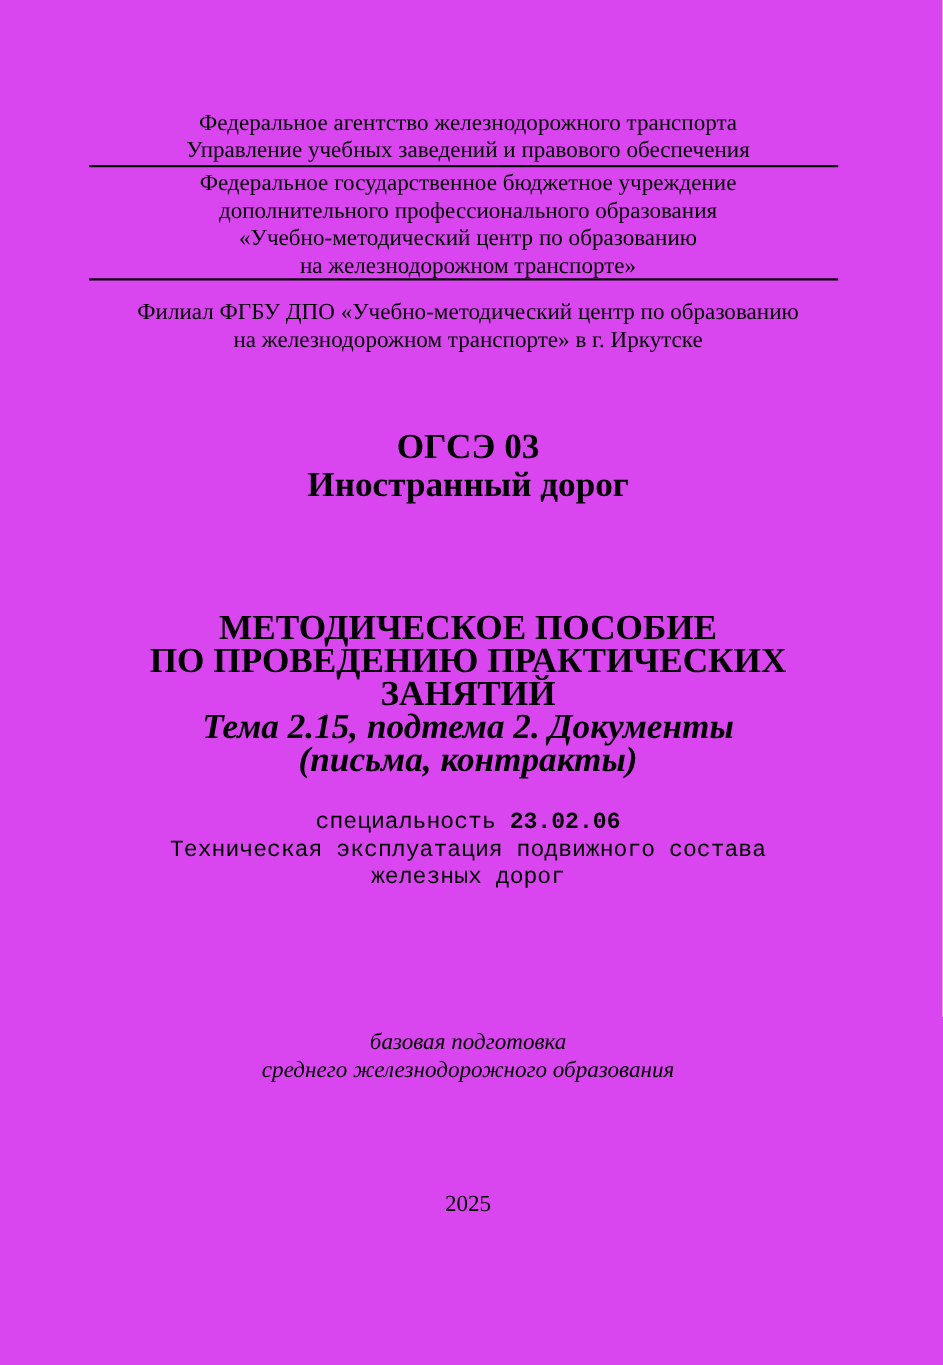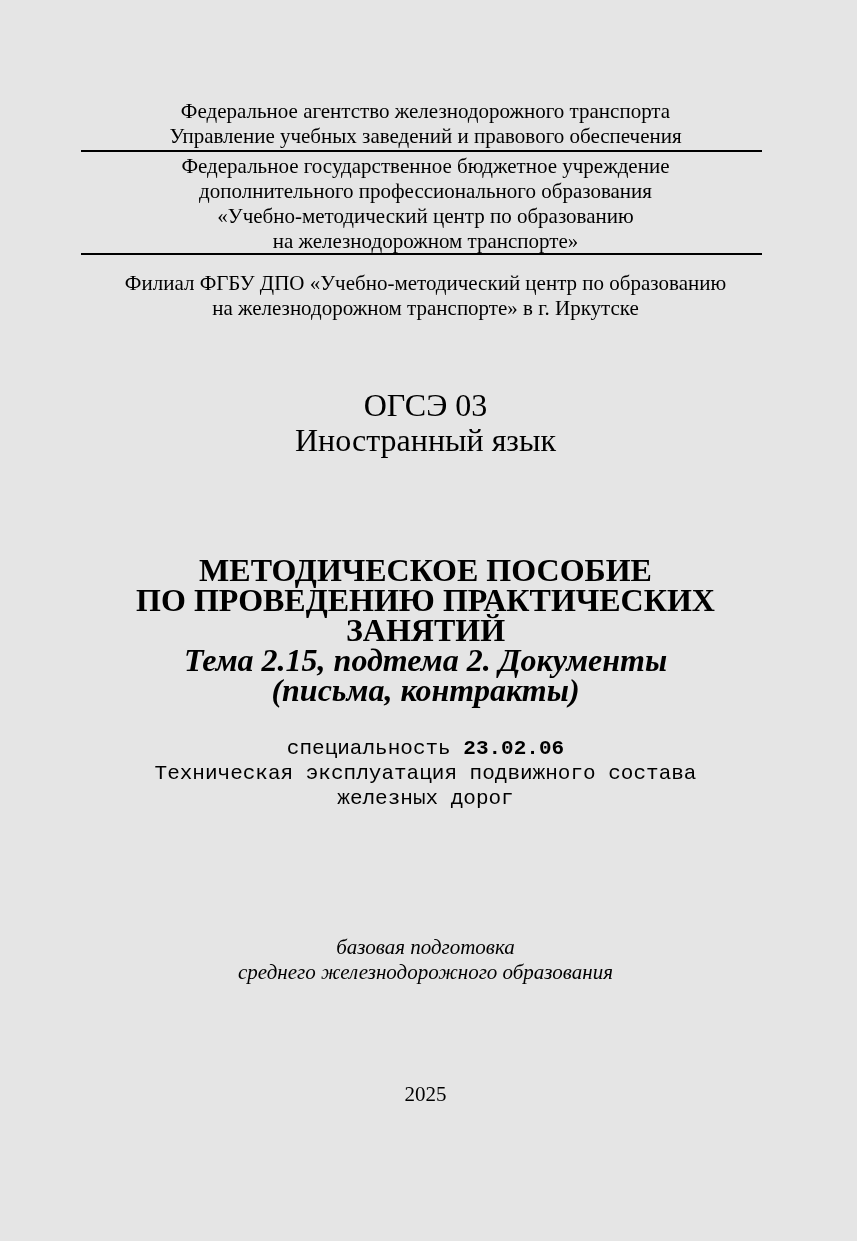--- a/index.html
+++ b/index.html
@@ -4,21 +4,21 @@
 <style>
   html, body {
     margin: 0;
     padding: 0;
     background: #ffffff;
   }
   .page {
     position: relative;
     width: 857px;
     height: 1241px;
-    background: #e5e5e5;
+    background: #d946ef;
     color: #000000;
     font-family: "Liberation Serif", "DejaVu Serif", serif;
     overflow: hidden;
   }
   .block {
     position: absolute;
     left: 83px;
     width: 685px;
     text-align: center;
   }
@@ -29,21 +29,21 @@
     height: 2px;
     background: #000000;
   }
   .t21 {
     font-size: 21px;
     line-height: 25px;
   }
   .subject-title {
     font-size: 32px;
     line-height: 35px;
-    font-weight: normal;
+    font-weight: bold;
   }
   .main-title {
     font-size: 32px;
     line-height: 30px;
     font-weight: bold;
   }
   .bold { font-weight: bold; }
   .italic { font-style: italic; }
 </style>
 </head>
@@ -67,21 +67,21 @@
 
   <div class="rule" style="top:253px;"></div>
 
   <div class="block t21" style="top:271px;">
     <div>Филиал ФГБУ ДПО «Учебно-методический центр по образованию</div>
     <div>на железнодорожном транспорте» в г. Иркутске</div>
   </div>
 
   <div class="block subject-title" style="top:388px;">
     <div>ОГСЭ 03</div>
-    <div>Иностранный язык</div>
+    <div>Иностранный дорог</div>
   </div>
 
   <div class="block main-title" style="top:555px;">
     <div>МЕТОДИЧЕСКОЕ ПОСОБИЕ</div>
     <div>ПО ПРОВЕДЕНИЮ ПРАКТИЧЕСКИХ ЗАНЯТИЙ</div>
     <div class="italic">Тема 2.15, подтема 2. Документы</div>
     <div class="italic">(письма, контракты)</div>
   </div>
 
   <div class="block t21" style="top:736px;font-family:Liberation Mono, monospace;">

